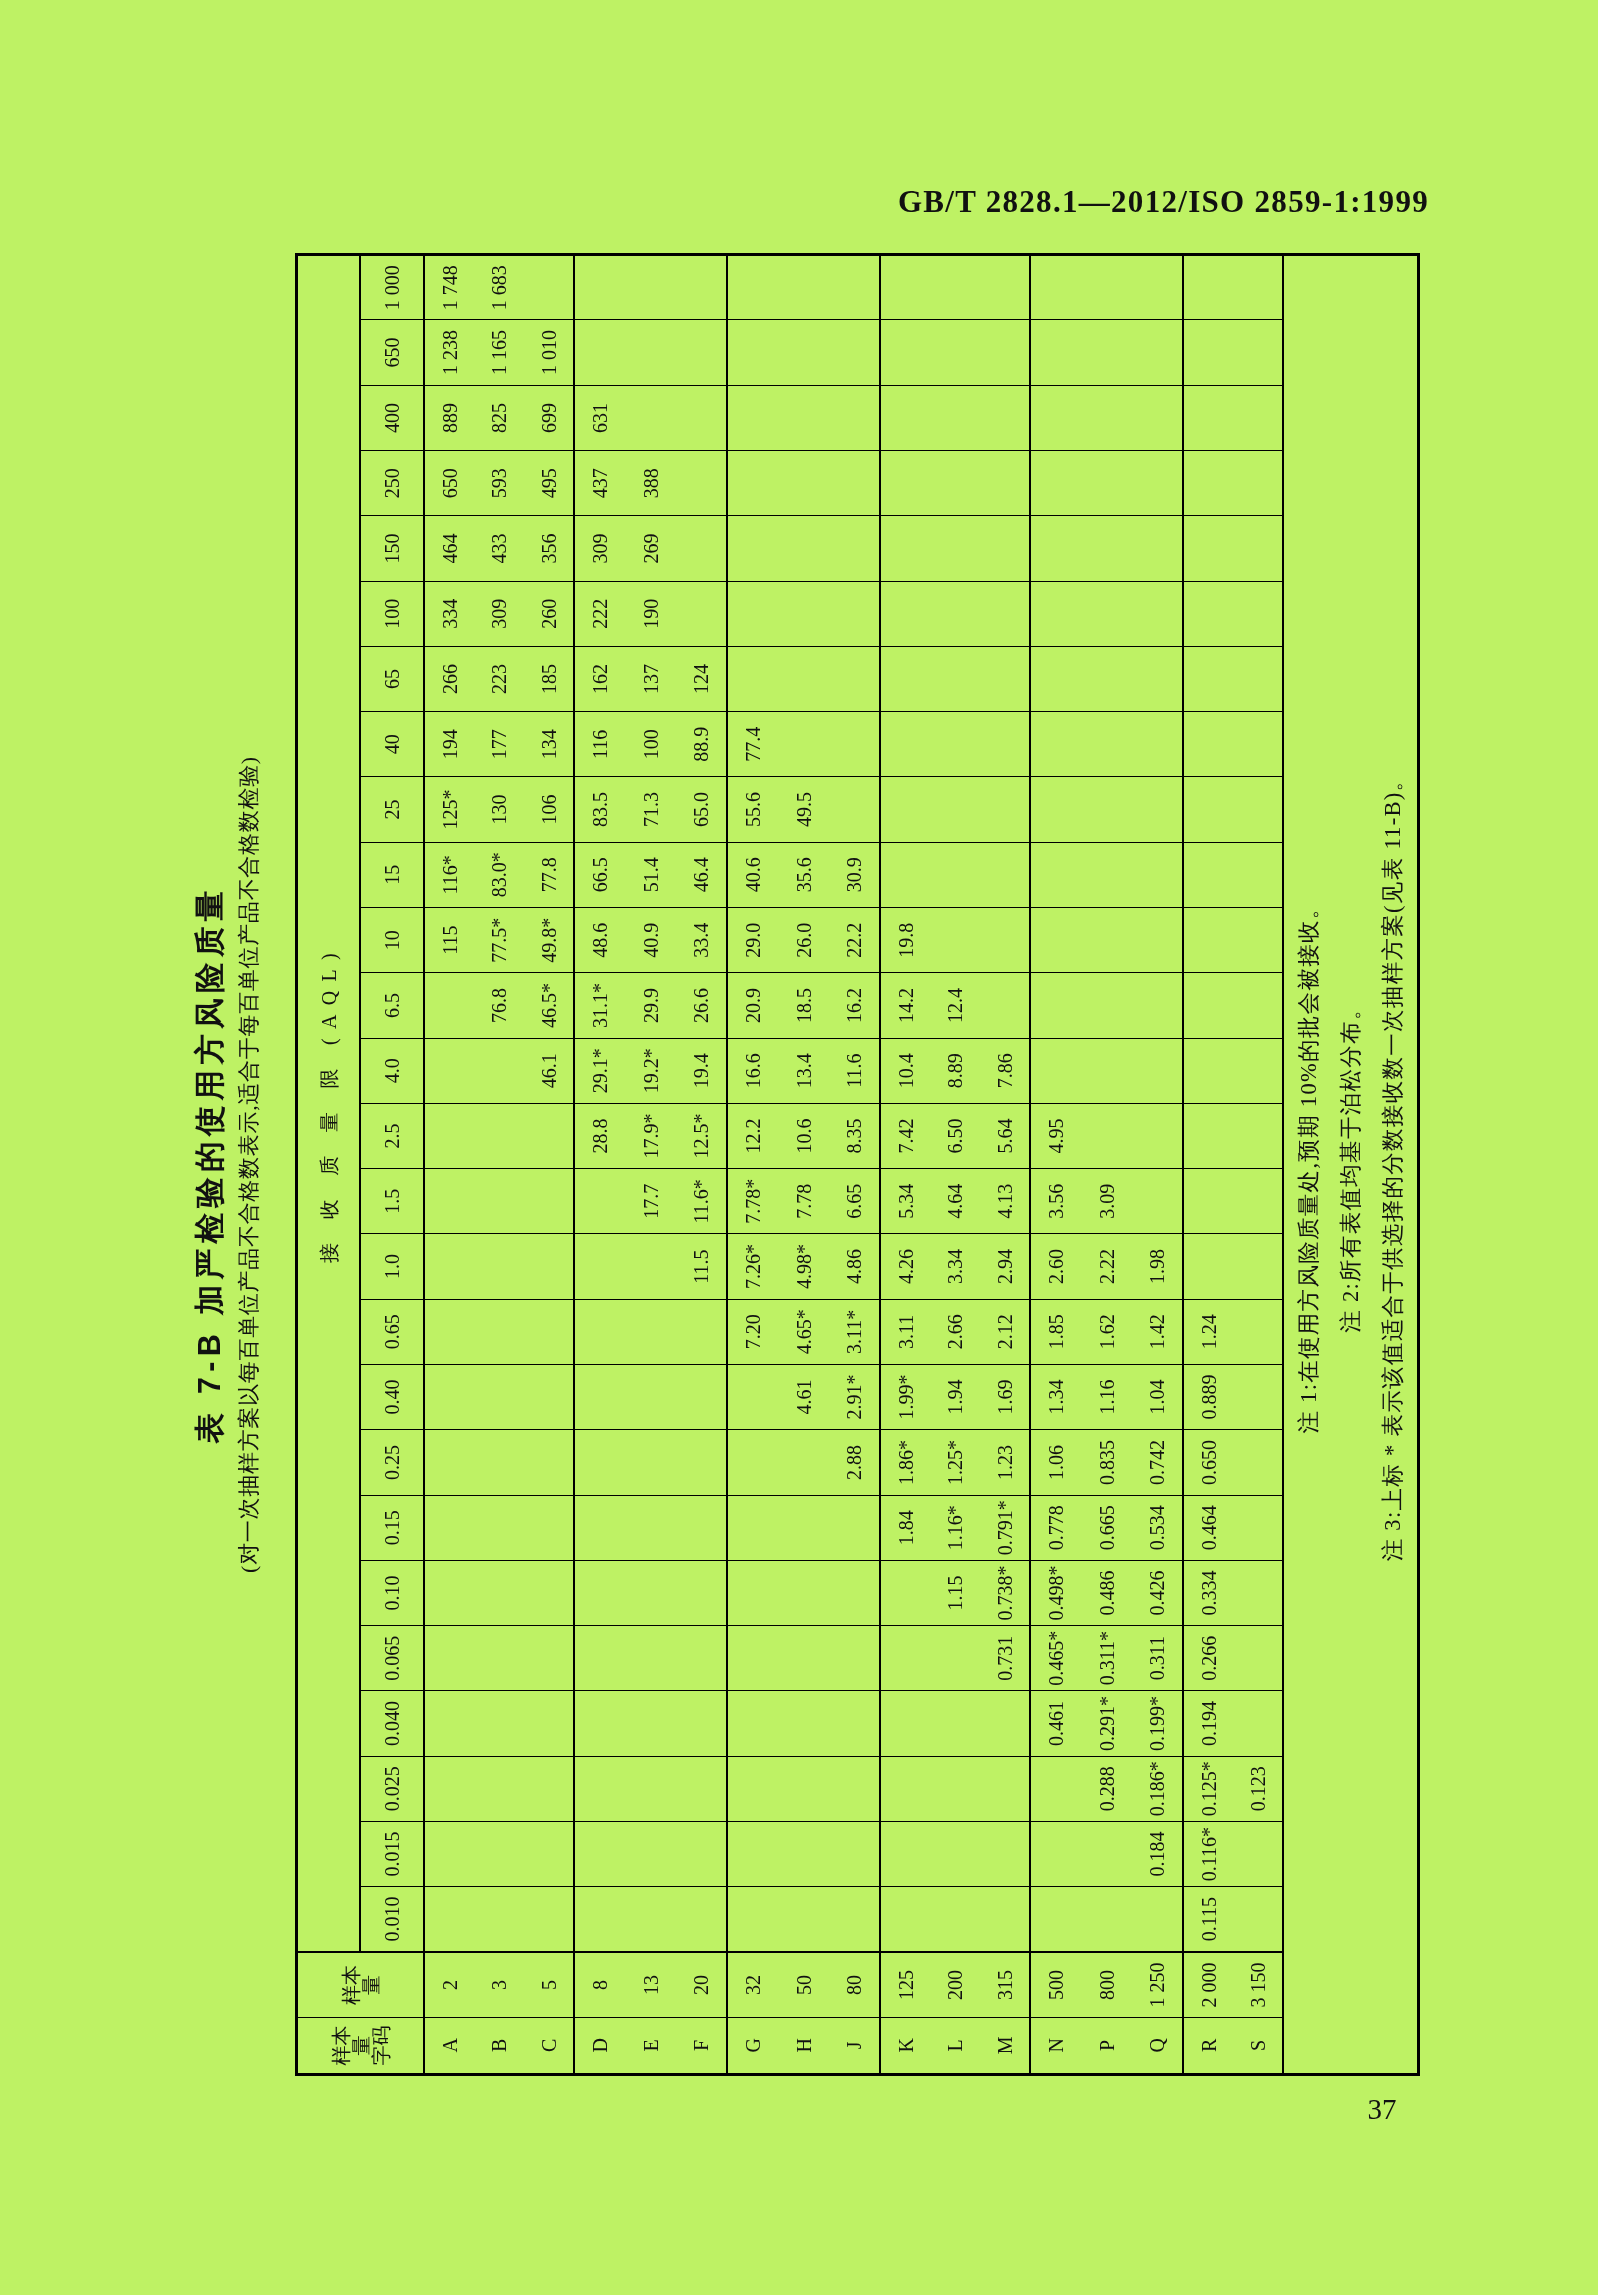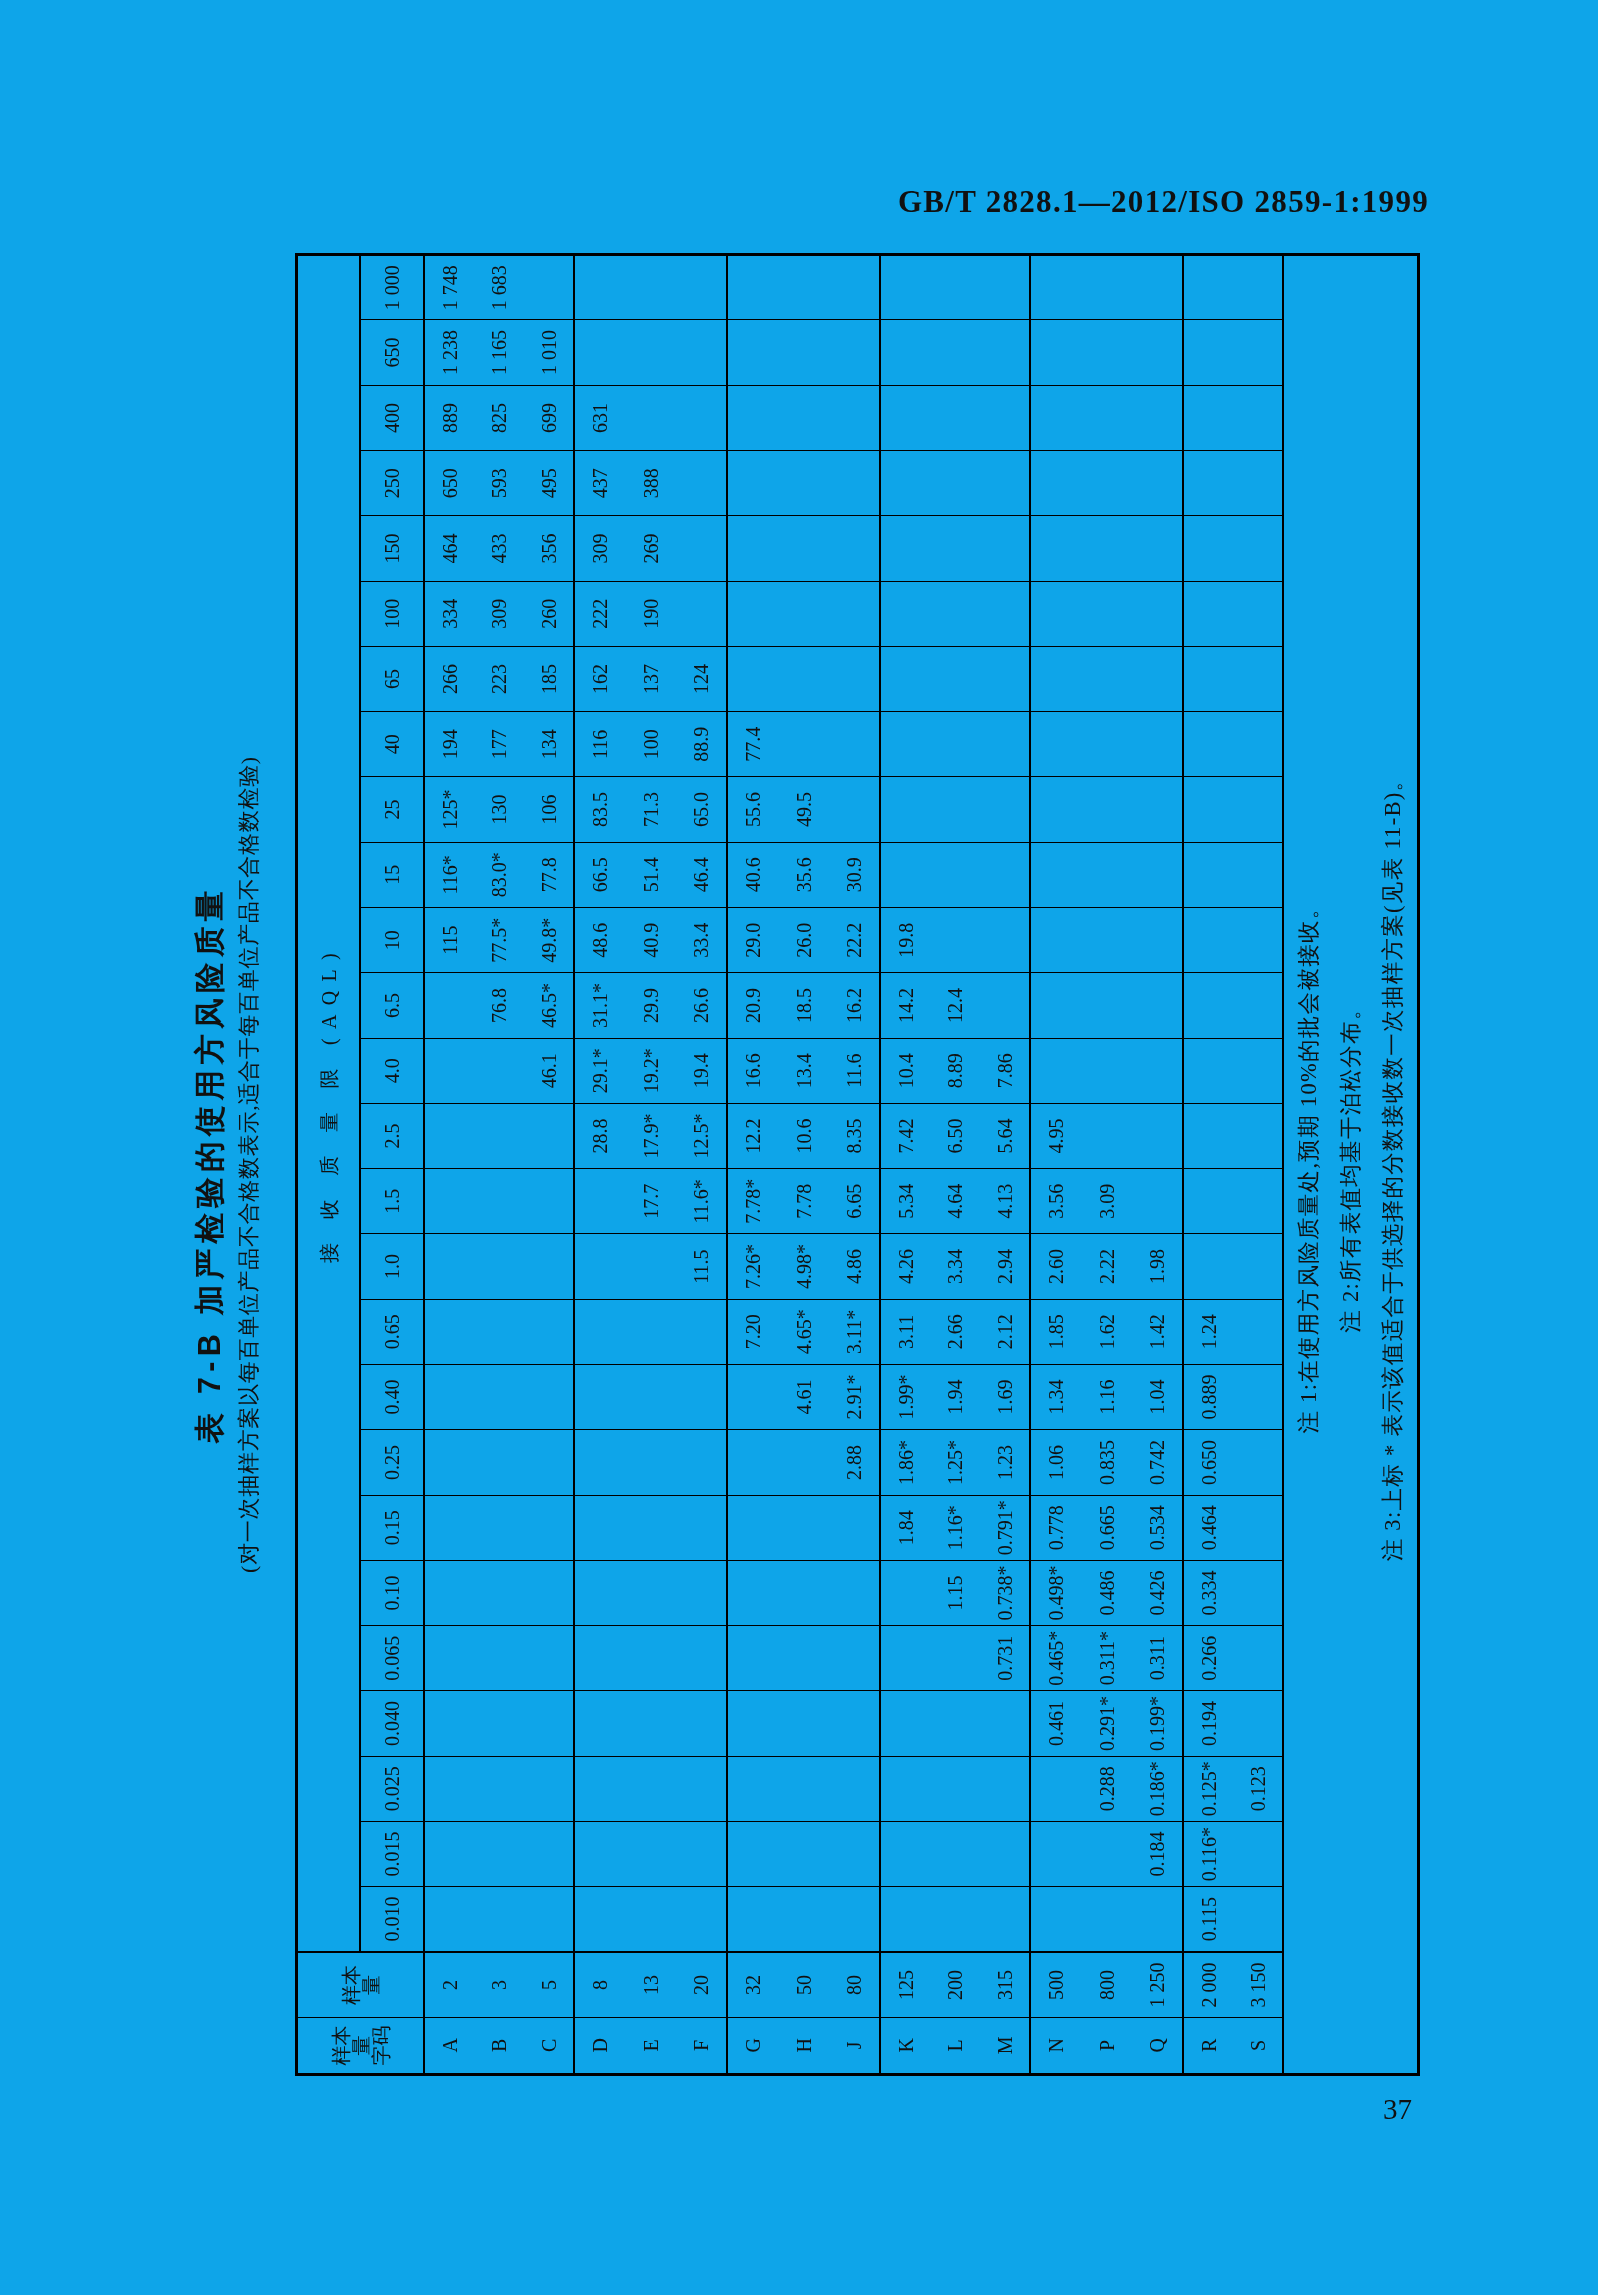--- a/index.html
+++ b/index.html
@@ -1,37 +1,37 @@
 <!DOCTYPE html>
 <html style="font-size:10.6px"><head>
 <meta charset="utf-8">
 <style>
   html,body{margin:0;padding:0;background:#e8e8e8;}
   .page{
     position:relative;
     width:1598px;height:2295px;
-    background:#0ea5e9;
+    background:#bef264;
     overflow:hidden;
     font-family:"Liberation Serif", serif;
     color:#111;
   }
   
   .running-header{
     position:absolute;
     top:184px;right:169px;
     font-size:31px;font-weight:bold;
     letter-spacing:1.3px;
     font-family:"Liberation Serif", serif;
     white-space:nowrap;
   }
   
   .page-number{
     position:absolute;
     left:1352px;top:2093px;
-    width:60px;text-align:right;
+    width:60px;text-align:center;
     font-size:29px;
   }
   
   .rotated{
     position:absolute;
     left:295px;top:253px;
     width:1823px;height:1125px;
     transform-origin:0 0;
     transform:rotate(-90deg) translateX(-1823px);
   }

